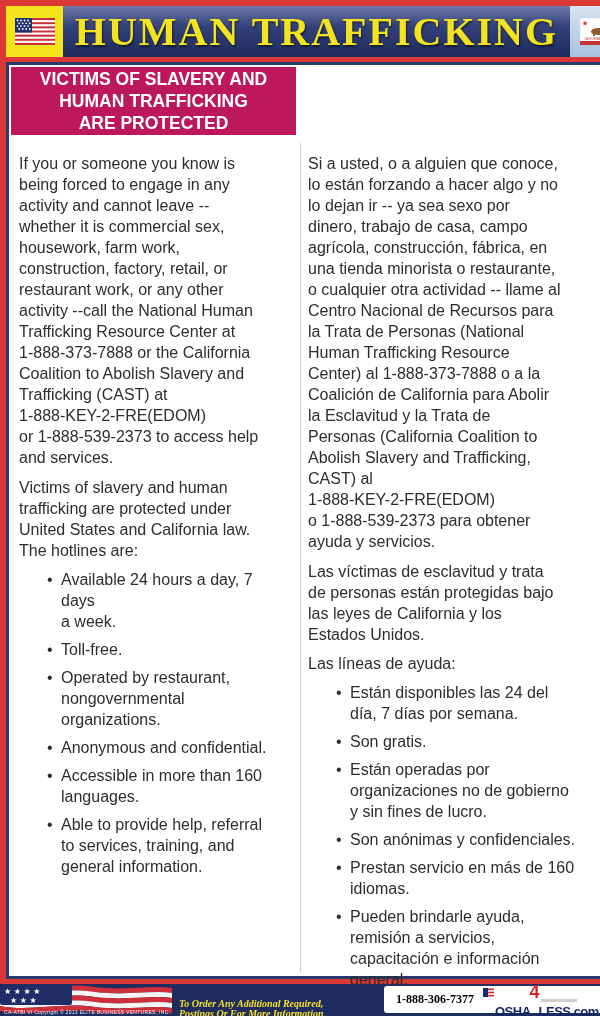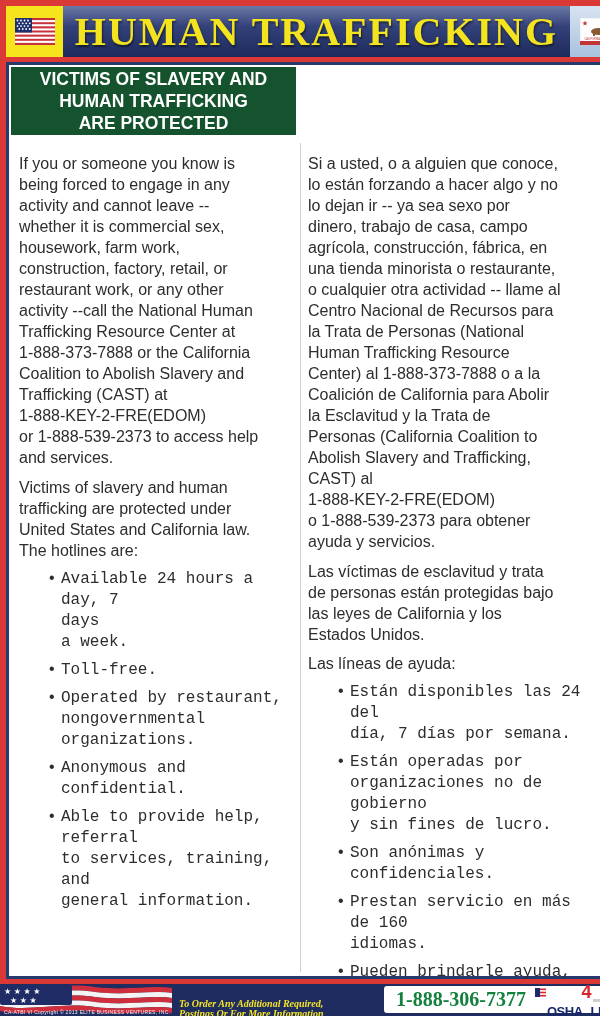--- a/index.html
+++ b/index.html
@@ -14,49 +14,49 @@
          color:#f3e41f;letter-spacing:2px;white-space:nowrap;
          text-shadow:1px 2px 2px rgba(0,0,0,.5);}
   .flagbox{position:absolute;top:0;height:51px;width:57px;display:flex;
            align-items:center;justify-content:center;}
   .flagbox.us{left:0;background:#f6e51c;}
   .flagbox.ca{right:0;background:linear-gradient(180deg,#d7e3f2 0%,#a9c2de 100%);}
 
   
   .content{position:absolute;left:6px;right:6px;top:62px;bottom:37px;
            background:#ffffff;border:3px solid #273a6e;box-sizing:border-box;}
-  .col-head{position:absolute;top:2px;width:285px;height:68px;background:#14532d;
+  .col-head{position:absolute;top:2px;width:285px;height:68px;background:#be185d;
             color:#fff;font-weight:bold;font-size:17.5px;line-height:22px;
             text-align:center;display:flex;align-items:center;justify-content:center;
             white-space:pre-line;}
   .col-head.en{left:2px;}
   .col-head.es{right:2px;}
   .divider{position:absolute;left:291px;top:78px;bottom:4px;width:1px;background:#cfcfcf;}
 
   .col{position:absolute;top:88px;width:274px;color:#2d2d2d;font-size:16px;line-height:21px;}
   .col.en{left:10px;}
   .col.es{left:299px;width:278px;}
   .col p{margin:0 0 8px;white-space:pre-line;}
   .col p.lead{margin-bottom:9px;}
   .col ul{list-style:none;margin:2px 0 0;padding:0 0 0 28px;}
-  .col li{position:relative;padding-left:14px;margin-bottom:7px;white-space:pre-line;font-family:Liberation Mono, monospace;}
+  .col li{position:relative;padding-left:14px;margin-bottom:7px;white-space:pre-line;}
   .col li::before{content:"\2022";position:absolute;left:0;top:0;}
 
   
   .footer{position:absolute;left:0;right:0;bottom:0;height:32px;background:#1f2c5f;}
   .footer-flag{position:absolute;left:0;top:1px;}
   .copyright{position:absolute;left:4px;bottom:1px;font-size:5px;color:#eef0fa;
              letter-spacing:.3px;white-space:nowrap;}
   .order-text{position:absolute;left:179px;top:15px;width:172px;
               font-family:"Liberation Serif",serif;font-style:italic;font-weight:bold;
               font-size:10px;line-height:10px;color:#f5e32a;white-space:pre-line;}
   .contact-box{position:absolute;right:3px;top:2px;width:246px;height:27px;background:#fff;
                border-radius:3px;display:flex;align-items:center;}
-  .phone{font-family:"Liberation Serif",serif;font-weight:bold;font-size:20px;
-         color:#15803d;margin-left:12px;white-space:nowrap;}
+  .phone{font-family:"Liberation Serif",serif;font-weight:bold;font-size:12px;
+         color:#000000;margin-left:12px;white-space:nowrap;}
   .logo{display:flex;align-items:flex-start;margin-left:9px;position:relative;padding-top:4px;}
   .logo-chip{margin-top:3px;margin-right:1px;}
   .logo-word{font-weight:bold;font-size:13px;color:#15266b;letter-spacing:-0.5px;line-height:13px;margin-top:20px;}
   .logo-4{font-weight:bold;font-size:18px;color:#d6252b;line-height:14px;margin:0 -1px;}
   .logo-stripes{display:flex;flex-direction:column;gap:2px;margin:5px 0 0 3px;}
   .logo-stripes div{width:24px;height:2px;background:#d6252b;}
   .logo-tagline{position:absolute;left:58px;top:18px;width:36px;height:3px;
                 background:#b9b9b9;opacity:.7;}
 </style>
 </head>
@@ -138,20 +138,22 @@
 The hotlines are:</p>
       <ul>
         <li>Available 24 hours a day, 7
 days
 a week.</li>
         <li>Toll-free.</li>
         <li>Operated by restaurant,
 nongovernmental
 organizations.</li>
         <li>Anonymous and confidential.</li>
+        <li>Accessible in more than 160
+languages.</li>
         <li>Able to provide help, referral
 to services, training, and
 general information.</li>
       </ul>
     </div>
 
     <div class="col es">
       <p class="lead">Si a usted, o a alguien que conoce,
 lo están forzando a hacer algo y no
 lo dejan ir -- ya sea sexo por
@@ -172,20 +174,21 @@
 o 1-888-539-2373 para obtener
 ayuda y servicios.</p>
       <p>Las víctimas de esclavitud y trata
 de personas están protegidas bajo
 las leyes de California y los
 Estados Unidos.</p>
       <p>Las líneas de ayuda:</p>
       <ul>
         <li>Están disponibles las 24 del
 día, 7 días por semana.</li>
+        <li>Son gratis.</li>
         <li>Están operadas por
 organizaciones no de gobierno
 y sin fines de lucro.</li>
         <li>Son anónimas y confidenciales.</li>
         <li>Prestan servicio en más de 160
 idiomas.</li>
         <li>Pueden brindarle ayuda,
 remisión a servicios,
 capacitación e información
 general.</li>

